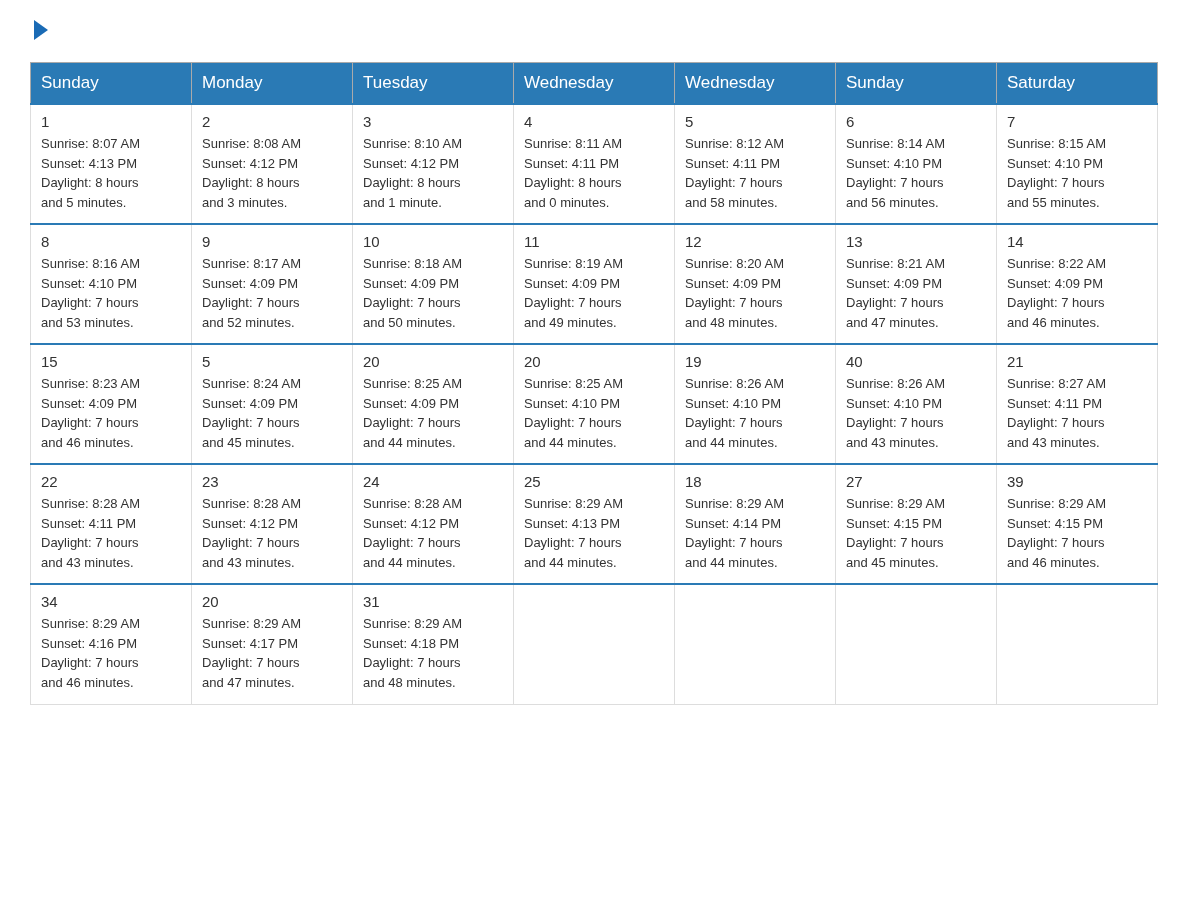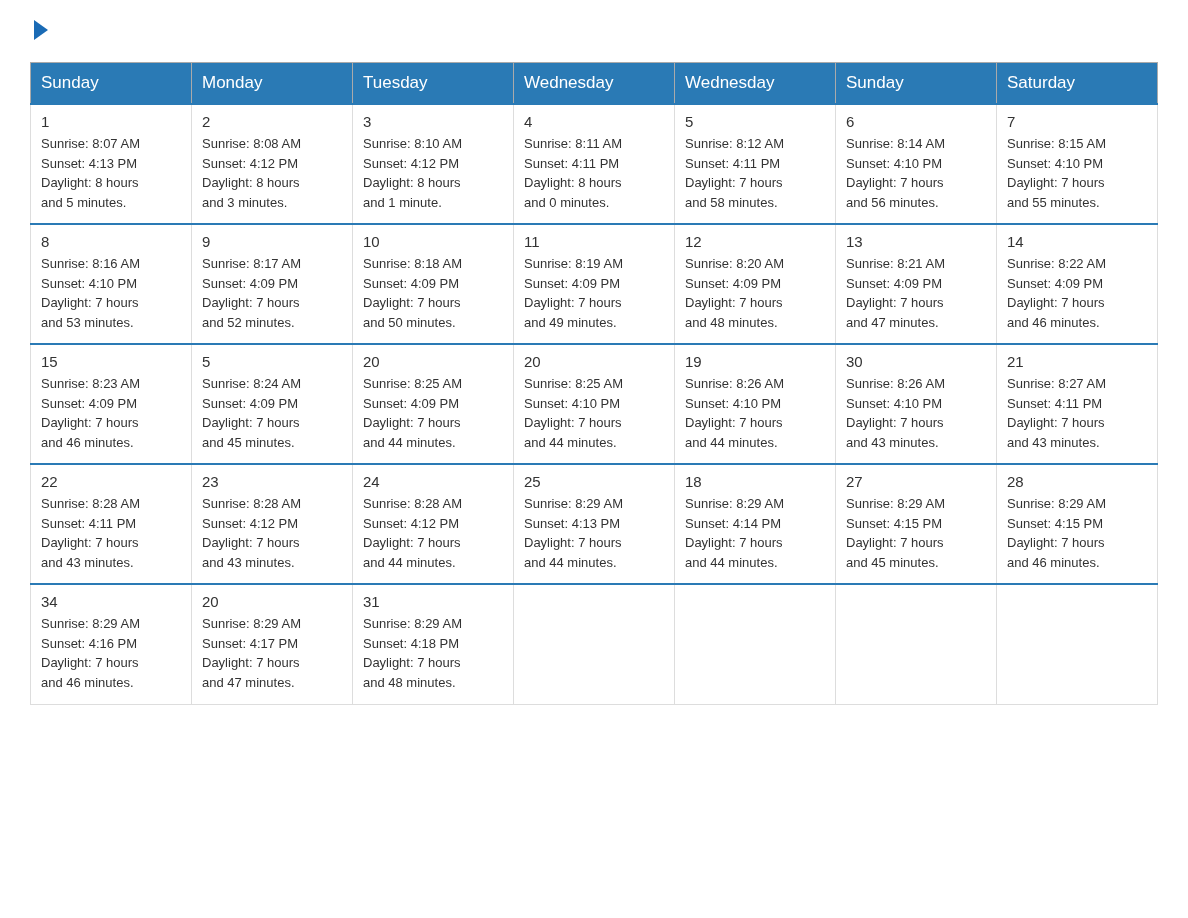--- a/index.html
+++ b/index.html
@@ -198,21 +198,21 @@
       </td>
         <td>
         <span class="day-number">20</span>
         <div class="day-info">Sunrise: 8:25 AM<br>Sunset: 4:10 PM<br>Daylight: 7 hours<br>and 44 minutes.</div>
       </td>
         <td>
         <span class="day-number">19</span>
         <div class="day-info">Sunrise: 8:26 AM<br>Sunset: 4:10 PM<br>Daylight: 7 hours<br>and 44 minutes.</div>
       </td>
         <td>
-        <span class="day-number">30</span>
+        <span class="day-number">40</span>
         <div class="day-info">Sunrise: 8:26 AM<br>Sunset: 4:10 PM<br>Daylight: 7 hours<br>and 43 minutes.</div>
       </td>
         <td>
         <span class="day-number">21</span>
         <div class="day-info">Sunrise: 8:27 AM<br>Sunset: 4:11 PM<br>Daylight: 7 hours<br>and 43 minutes.</div>
       </td>
       </tr>
       <tr class="week-row">
         <td>
         <span class="day-number">22</span>
@@ -232,21 +232,21 @@
       </td>
         <td>
         <span class="day-number">18</span>
         <div class="day-info">Sunrise: 8:29 AM<br>Sunset: 4:14 PM<br>Daylight: 7 hours<br>and 44 minutes.</div>
       </td>
         <td>
         <span class="day-number">27</span>
         <div class="day-info">Sunrise: 8:29 AM<br>Sunset: 4:15 PM<br>Daylight: 7 hours<br>and 45 minutes.</div>
       </td>
         <td>
-        <span class="day-number">28</span>
+        <span class="day-number">39</span>
         <div class="day-info">Sunrise: 8:29 AM<br>Sunset: 4:15 PM<br>Daylight: 7 hours<br>and 46 minutes.</div>
       </td>
       </tr>
       <tr class="week-row">
         <td>
         <span class="day-number">34</span>
         <div class="day-info">Sunrise: 8:29 AM<br>Sunset: 4:16 PM<br>Daylight: 7 hours<br>and 46 minutes.</div>
       </td>
         <td>
         <span class="day-number">20</span>

